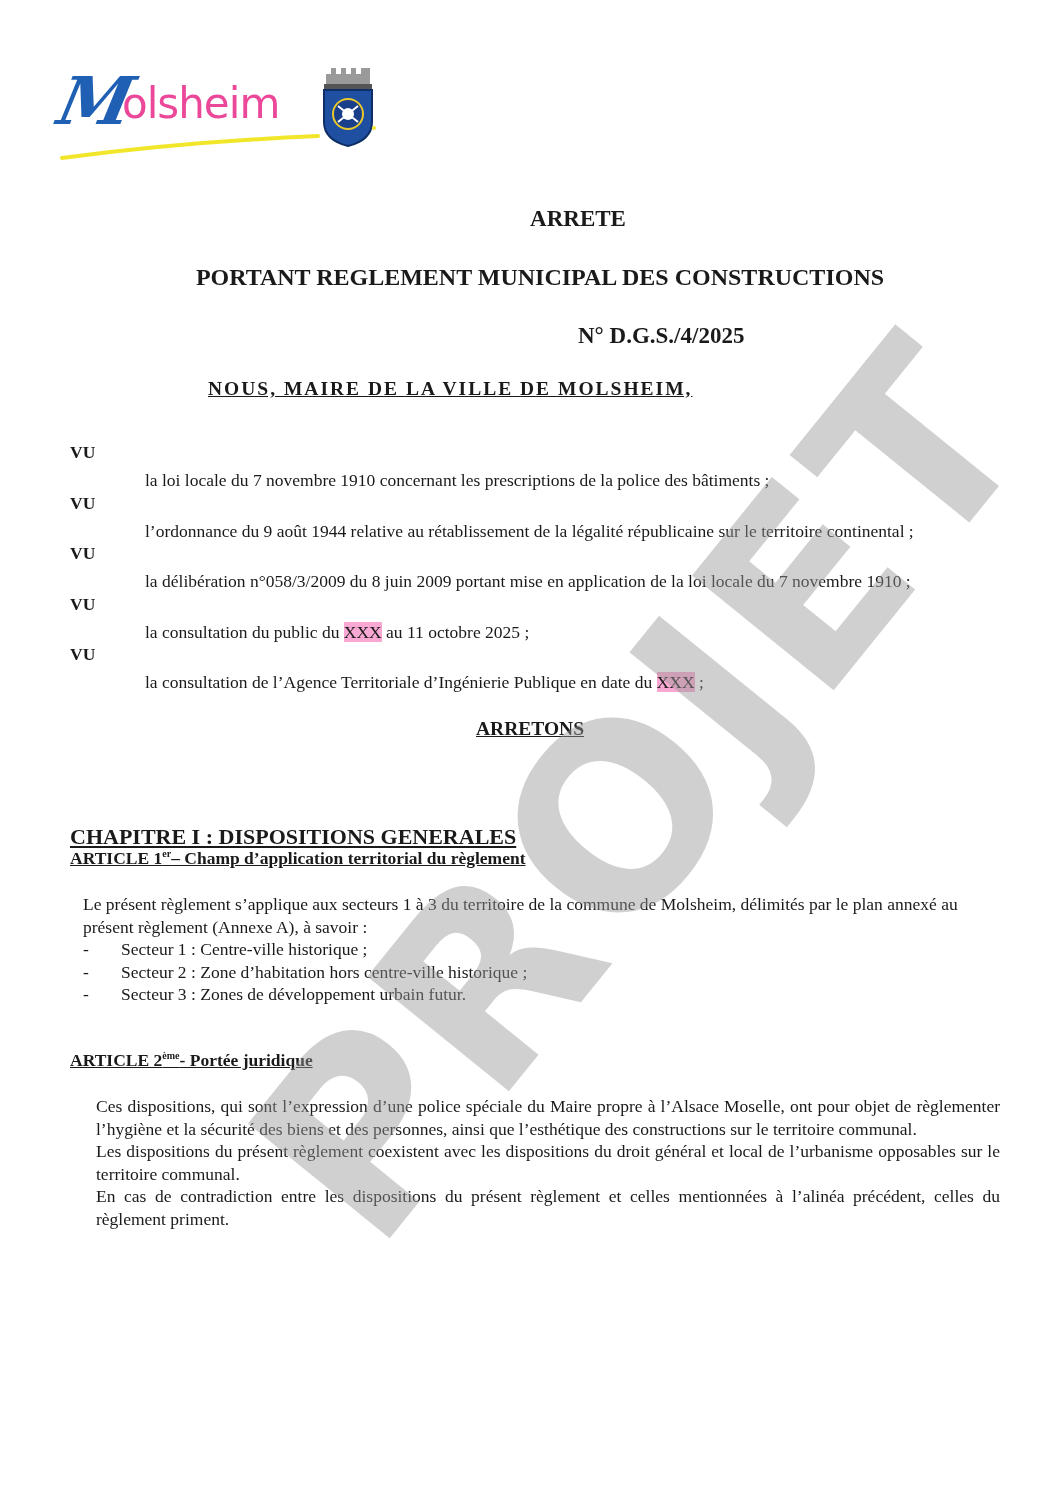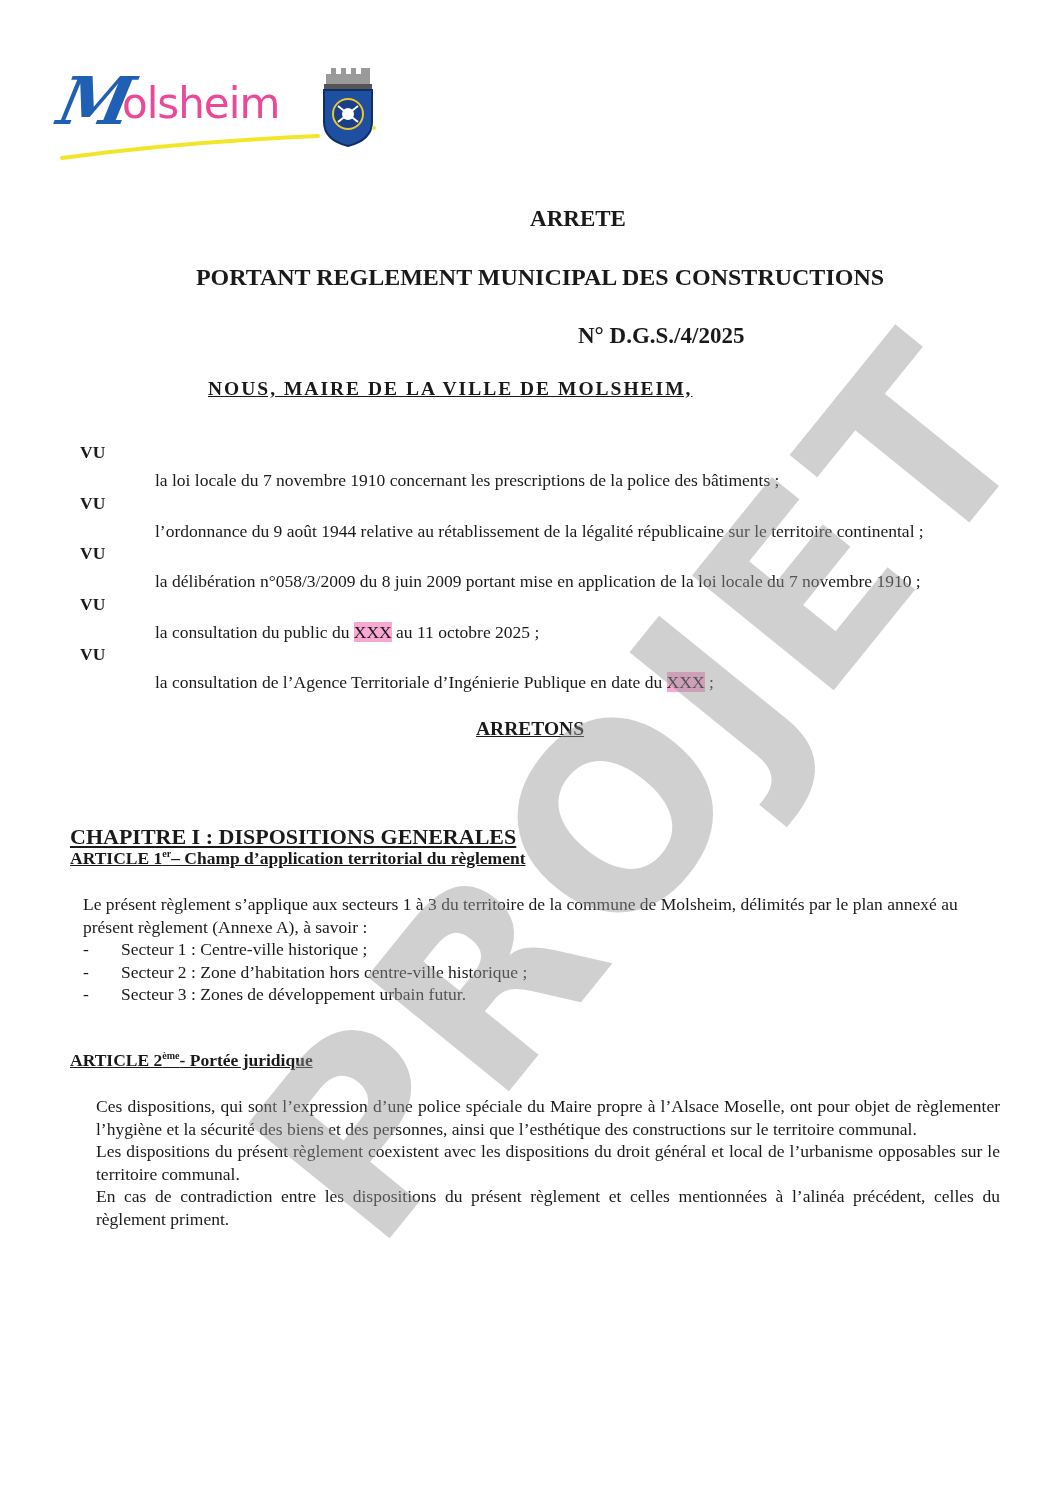--- a/index.html
+++ b/index.html
@@ -14,21 +14,21 @@
                  font-size: 42px; color: #ec4899; letter-spacing: -1px; }
     .logo-swoosh { position: absolute; left: 2px; top: 70px; width: 260px; height: 30px; }
     .logo-crest { position: absolute; left: 262px; top: 4px; width: 56px; height: 82px; }
     
     .title { font-weight: bold; font-size: 23px; text-align: center; }
     .t-arrete { left: 0; width: 1156px; top: 206px; }
     .t-portant { left: 140px; width: 800px; top: 264px; font-size: 24px; }
     .t-num { left: 578px; top: 323px; font-size: 23px; }
     .t-nous { left: 208px; top: 378px; font-size: 19.5px; letter-spacing: 2px; font-weight: bold; text-decoration: underline; }
     
-    .vu-list { left: 80px; top: 441px; width: 900px; font-size: 17.5px; line-height: 22.5px; }
+    .vu-list { left: 70px; top: 441px; width: 900px; font-size: 17.5px; line-height: 22.5px; }
     .vu-row { display: flex; }
     .vu-key { width: 75px; font-weight: bold; flex-shrink: 0; }
     .vu-text { flex: 1; margin-top: 28px; }
     .hl { background: #f9a8d4; }
     
     .u { text-decoration: underline; font-weight: bold; }
     .arretons { left: 476px; top: 718px; font-size: 19.5px; }
     .chapitre { left: 70px; top: 824px; font-size: 22px; }
     .art1 { left: 70px; top: 848px; font-size: 17.5px; }
     .art2 { left: 70px; top: 1050px; font-size: 17.5px; }

